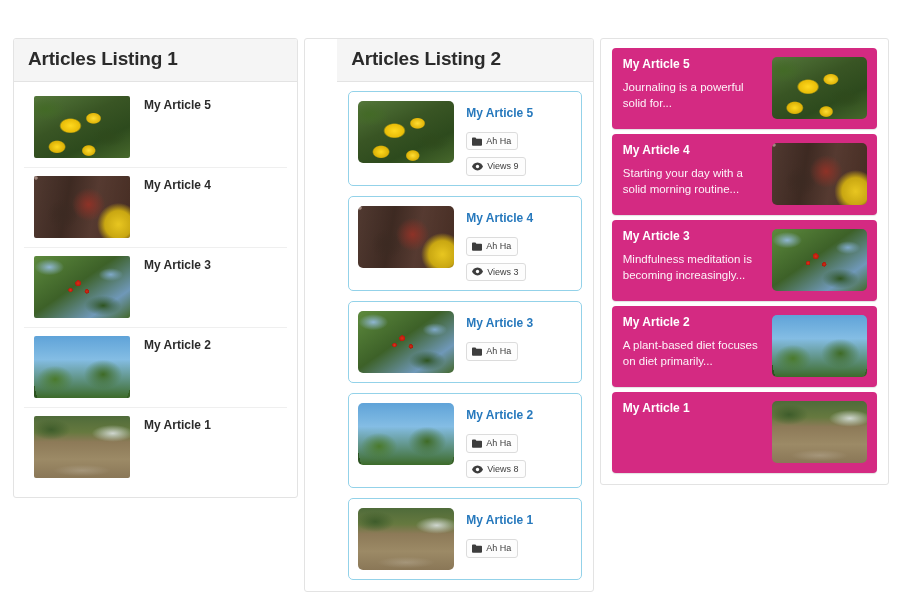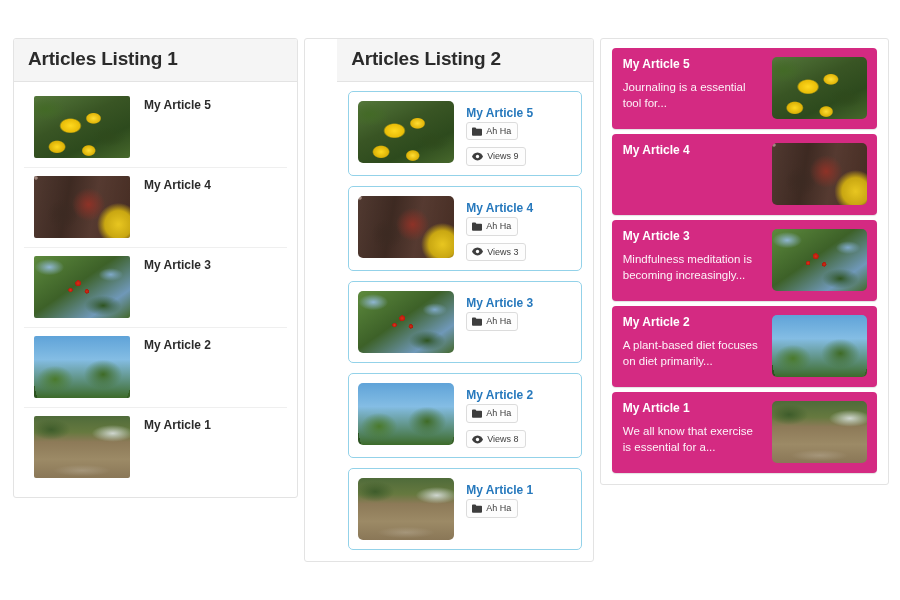--- a/index.html
+++ b/index.html
@@ -106,21 +106,21 @@
     padding-top: 5px;
     flex: 1 1 auto;
     min-width: 0;
   }
   .c2title {
     font-size: 12px;
     font-weight: bold;
     color: #2779bd;
     line-height: 1.25;
   }
-  .badges { margin-top: 1px; display: flex; gap: 7px; flex-wrap: wrap; }
+  .badges { margin-top: 11px; display: flex; gap: 7px; flex-wrap: wrap; }
   .badge {
     display: inline-flex;
     align-items: center;
     gap: 4px;
     border: 1px solid #dcdcdc;
     border-radius: 3px;
     background: #fdfdfd;
     padding: 2px 6px 2px 5px;
     font-size: 9px;
     color: #3d3d3d;
@@ -374,28 +374,29 @@
 
       </div>
     </div>
 
     <div class="panel p3">
       <div class="panel-body list3">
 
         <div class="card3">
           <div class="c3left">
             <div class="c3title">My Article 5</div>
-            <div class="c3excerpt">Journaling is a essential tool for...</div>
+            <div class="c3excerpt">Journaling is a powerful solid for...</div>
           </div>
           <div class="thumb img-flowers"></div>
         </div>
 
         <div class="card3">
           <div class="c3left">
             <div class="c3title">My Article 4</div>
+            <div class="c3excerpt">Starting your day with a solid morning routine...</div>
           </div>
           <div class="thumb img-wall"></div>
         </div>
 
         <div class="card3">
           <div class="c3left">
             <div class="c3title">My Article 3</div>
             <div class="c3excerpt">Mindfulness meditation is becoming increasingly...</div>
           </div>
           <div class="thumb img-berries"></div>
@@ -405,21 +406,20 @@
           <div class="c3left">
             <div class="c3title">My Article 2</div>
             <div class="c3excerpt">A plant-based diet focuses on diet primarily...</div>
           </div>
           <div class="thumb img-palms"></div>
         </div>
 
         <div class="card3">
           <div class="c3left">
             <div class="c3title">My Article 1</div>
-            <div class="c3excerpt">We all know that exercise is essential for a...</div>
           </div>
           <div class="thumb img-river"></div>
         </div>
 
       </div>
     </div>
 
   </div>
 </div>
 

